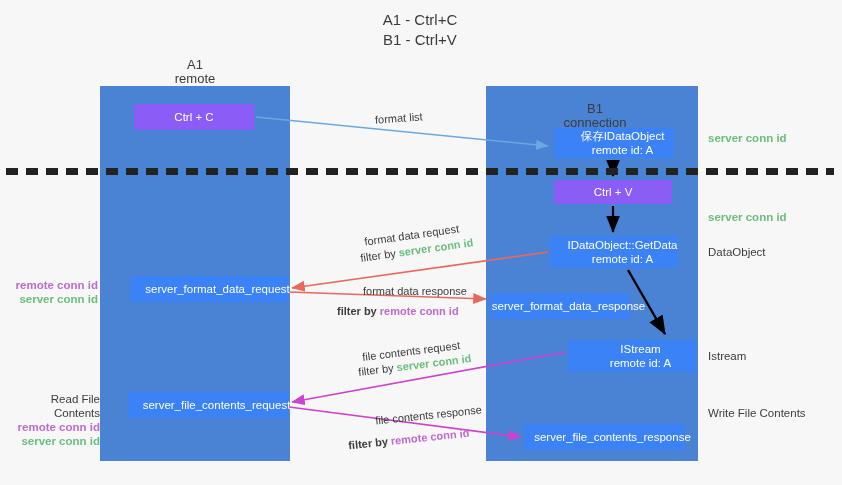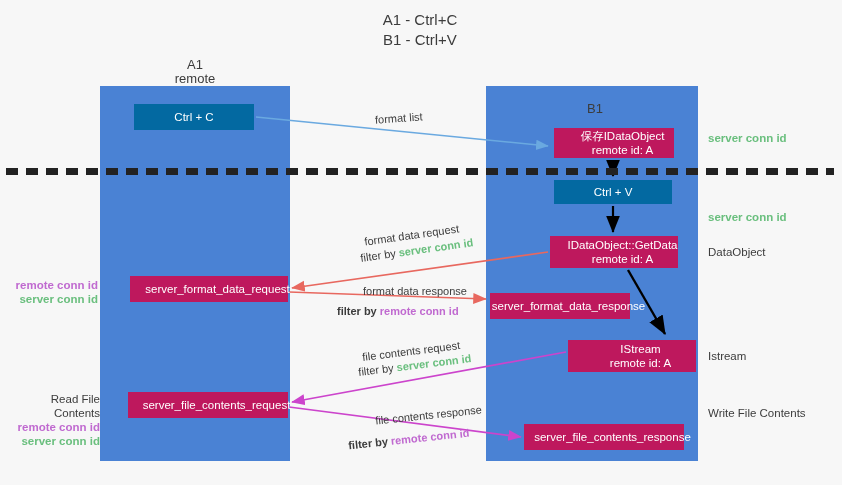--- a/index.html
+++ b/index.html
@@ -36,23 +36,23 @@
   .box{
     box-sizing:border-box;
     color:#ffffff;
     font-size:11.5px;
     line-height:14px;
     display:flex;flex-direction:column;
     align-items:center;justify-content:center;
     text-align:center;
     padding:2px 4px;
   }
-  .green{background:#0369a1;}
+  .green{background:#8b5cf6;}
   .orange{background:#f9b council;}
-  .orange{background:#be185d;padding-left:21px;}
+  .orange{background:#3b82f6;padding-left:21px;}
 
   #box-ctrlc{left:134px;top:104px;width:120px;height:26px;}
   #box-idataobject{left:554px;top:128px;width:120px;height:30px;}
   #box-ctrlv{left:554px;top:180px;width:118px;height:24px;}
   #box-getdata{left:550px;top:236px;width:128px;height:32px;}
   #box-fmt-req{left:130px;top:276px;width:158px;height:26px;}
   #box-fmt-resp{left:490px;top:293px;width:140px;height:26px;}
   #box-istream{left:568px;top:340px;width:128px;height:32px;}
   #box-file-req{left:128px;top:392px;width:160px;height:26px;}
   #box-file-resp{left:524px;top:424px;width:160px;height:26px;}
@@ -154,20 +154,21 @@
     <div>A1 - Ctrl+C</div>
     <div>B1 - Ctrl+V</div>
   </div>
 
   <div class="abs col-head" id="head-a1">
     <div>A1</div>
     <div>remote</div>
   </div>
   <div class="abs col-head" id="head-b1">
     <div>B1</div>
+    <div>connection</div>
   </div>
 
   <div class="abs box green" id="box-ctrlc">
     <span>Ctrl + C</span>
   </div>
 
   <div class="abs box orange" id="box-idataobject">
     <span>保存IDataObject</span>
     <span>remote id: A</span>
   </div>

